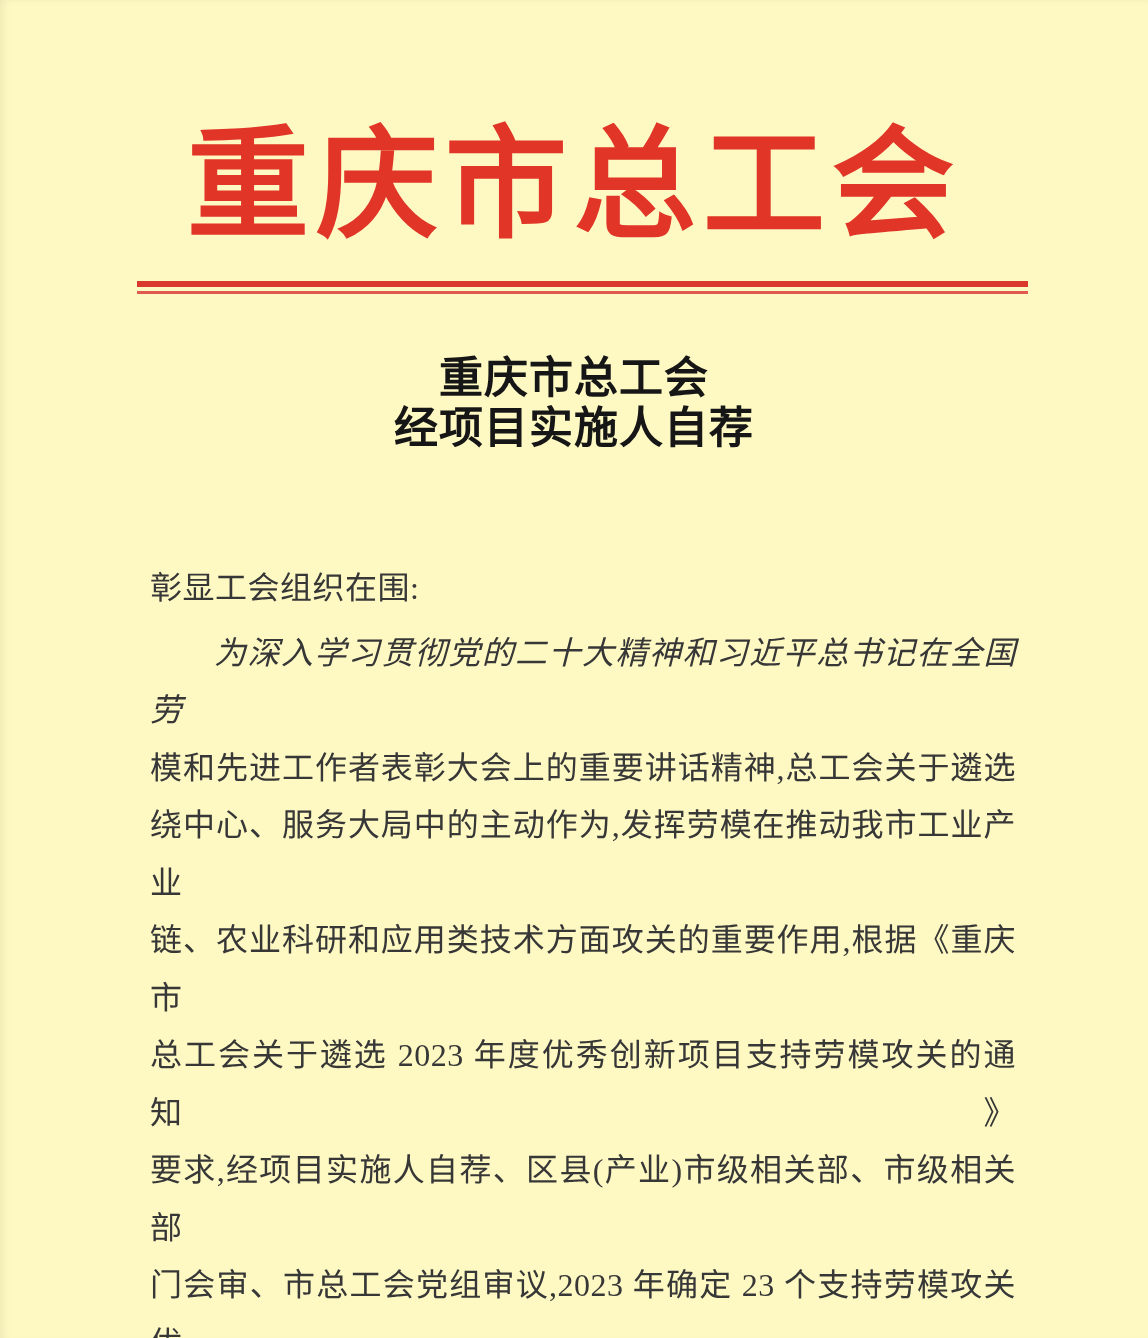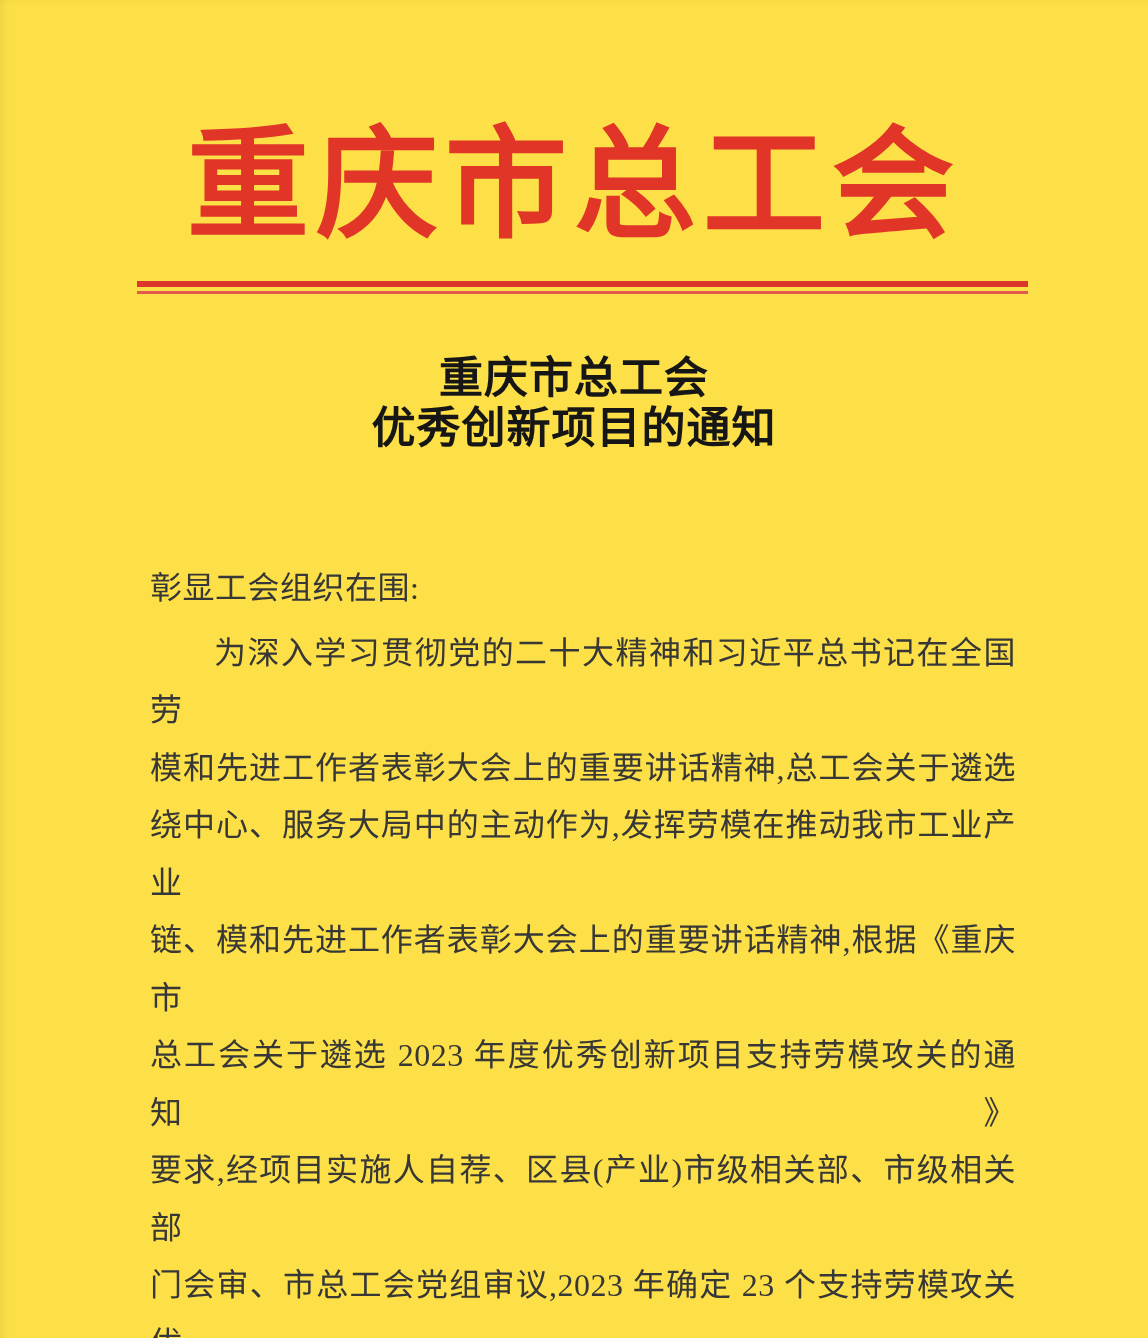--- a/index.html
+++ b/index.html
@@ -4,21 +4,21 @@
 <style>
   html, body {
     margin: 0;
     padding: 0;
     background: #ffffff;
   }
   .page {
     position: relative;
     width: 1148px;
     height: 1338px;
-    background: #fde047;
+    background: #fef9c3;
     overflow: hidden;
     box-shadow: inset 8px 0 10px -6px rgba(0,0,0,0.08), inset 0 6px 8px -6px rgba(0,0,0,0.04);
     font-family: "Liberation Serif", "DejaVu Serif", serif;
   }
 
   
   .letterhead-title {
     position: absolute;
     top: 112px;
     left: 0;
@@ -79,51 +79,52 @@
   .body-line {
     min-height: 57.5px;
   }
   .body-line.justified {
     text-align: justify;
     text-align-last: justify;
     text-justify: inter-ideograph;
   }
   .body-line.indent {
     text-indent: 64px;
+    font-style: italic;
   }
   .paragraph {
     margin-top: 7px;
   }
 </style>
 </head>
 <body>
 
 <div class="page">
 
   <h1 class="letterhead-title">重庆市总工会</h1>
 
   <div class="letterhead-rule">
     <div class="rule-thick"></div>
     <div class="rule-thin"></div>
   </div>
 
   <div class="doc-title">
     <div>重庆市总工会</div>
-    <div>优秀创新项目的通知</div>
+    <div>经项目实施人自荐</div>
   </div>
 
   <div class="doc-body">
 
     <div class="body-line salutation">彰显工会组织在围:</div>
 
     <div class="paragraph">
       <div class="body-line justified indent">为深入学习贯彻党的二十大精神和习近平总书记在全国劳</div>
       <div class="body-line justified">模和先进工作者表彰大会上的重要讲话精神,总工会关于遴选</div>
       <div class="body-line justified">绕中心、服务大局中的主动作为,发挥劳模在推动我市工业产业</div>
-      <div class="body-line justified">链、模和先进工作者表彰大会上的重要讲话精神,根据《重庆市</div>
+      <div class="body-line justified">链、农业科研和应用类技术方面攻关的重要作用,根据《重庆市</div>
       <div class="body-line justified">总工会关于遴选 2023 年度优秀创新项目支持劳模攻关的通知》</div>
       <div class="body-line justified">要求,经项目实施人自荐、区县(产业)市级相关部、市级相关部</div>
       <div class="body-line justified">门会审、市总工会党组审议,2023 年确定 23 个支持劳模攻关优</div>
 
     </div>
 
   </div>
 </div>
 
 </body></html>

